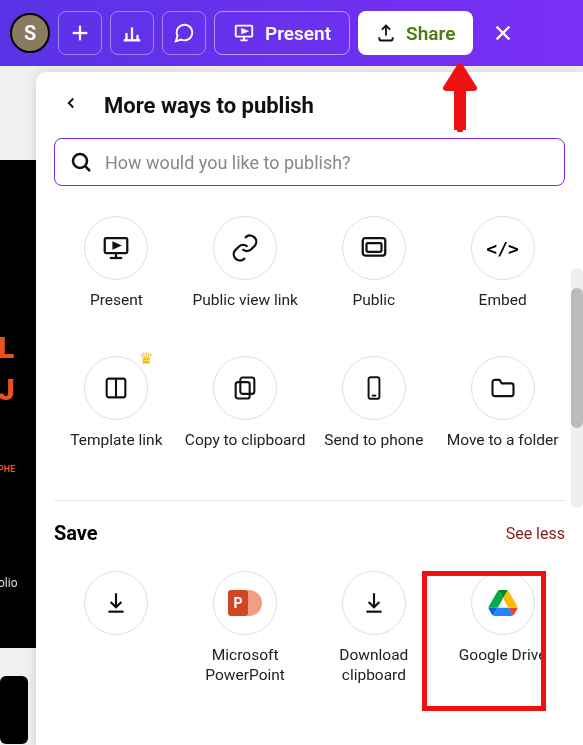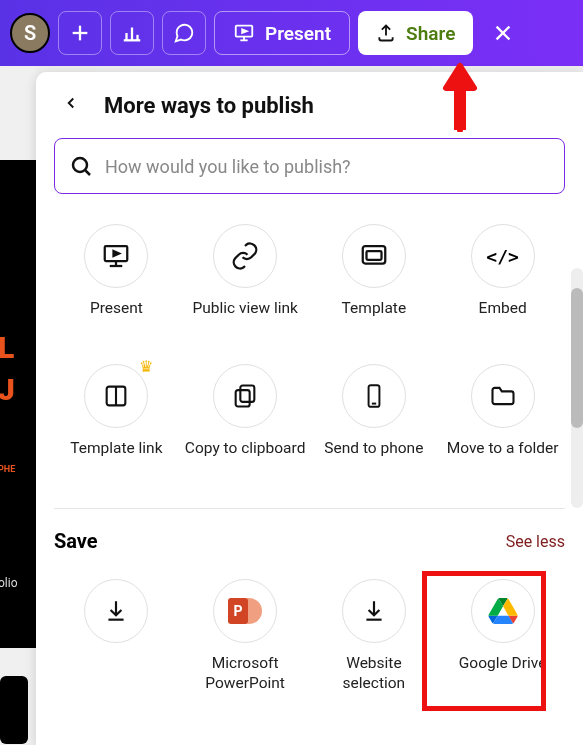--- a/index.html
+++ b/index.html
@@ -40,21 +40,21 @@
     box-shadow: 0 2px 12px rgba(0,0,0,0.15);
     display: flex; flex-direction: column;
   }
   .panel-header {
     display: flex; align-items: center; gap: 16px; padding: 18px 18px 8px;
   }
   .back-chev { cursor: pointer; padding: 4px 8px; }
   .panel-title { font-size: 22px; font-weight: 700; color: #111; }
   .search-wrap { padding: 10px 18px; }
   .search {
-    border: 1.5px solid #7d2ae8; border-radius: 8px; height: 56px;
+    border: 1.5px solid #7d2ae8; border-radius: 8px; height: 48px;
     display: flex; align-items: center; gap: 12px; padding: 0 14px;
   }
   .search input {
     border: none; outline: none; font-size: 18px; flex: 1; color: #333;
   }
   .search input::placeholder { color: #888; }
   .scroll { flex:1; overflow-y:auto; padding: 4px 18px 20px; }
 
   .grid { display: grid; grid-template-columns: repeat(4, 1fr); gap: 10px 4px; margin-top: 8px; }
   .tile {
@@ -200,21 +200,21 @@
         <div class="tile-label">Public view link</div>
       </div>
 
       <div class="tile">
         <div class="circle">
             <svg width="30" height="30" viewBox="0 0 24 24" fill="none" stroke="#111" stroke-width="1.8">
               <rect x="3" y="4" width="18" height="14" rx="2"></rect>
               <rect x="6" y="8" width="12" height="7" rx="1"></rect>
             </svg>
           </div>
-        <div class="tile-label">Template</div>
+        <div class="tile-label">Public</div>
       </div>
 
       <div class="tile">
         <div class="circle">
             <span style="font-family:monospace;font-size:18px;font-weight:600;">&lt;/&gt;</span>
           </div>
         <div class="tile-label">Embed</div>
       </div>
 
       <div class="tile">
@@ -289,21 +289,21 @@
       </div>
 
       <div class="tile">
         <div class="circle">
             <svg width="26" height="26" viewBox="0 0 24 24" fill="none" stroke="#111" stroke-width="2">
               <path d="M12 3v12"></path>
               <path d="M7 11l5 5 5-5"></path>
               <line x1="5" y1="20" x2="19" y2="20"></line>
             </svg>
           </div>
-        <div class="tile-label">Website selection</div>
+        <div class="tile-label">Download clipboard</div>
       </div>
 
       <div class="tile">
         <div class="circle">
           <svg class="gd" viewBox="0 0 87 78">
               <path fill="#0066da" d="M6.6 66.85l3.85 6.65c.8 1.4 1.95 2.5 3.3 3.3L27.5 53H0c0 1.55.4 3.1 1.2 4.5z"></path>
               <path fill="#00ac47" d="M43.65 25L29.9 1.2c-1.35.8-2.5 1.9-3.3 3.3l-25.4 44A9.06 9.06 0 000 53h27.5z"></path>
               <path fill="#ea4335" d="M73.55 76.8c1.35-.8 2.5-1.9 3.3-3.3l1.6-2.75 7.65-13.25c.8-1.4 1.2-2.95 1.2-4.5h-27.5l5.85 11.5z"></path>
               <path fill="#00832d" d="M43.65 25L57.4 1.2C56.05.4 54.5 0 52.95 0h-18.6c-1.55 0-3.1.45-4.45 1.2z"></path>
               <path fill="#2684fc" d="M59.8 53H27.5L13.75 76.8c1.35.8 2.9 1.2 4.45 1.2h50.9c1.55 0 3.1-.45 4.45-1.2z"></path>

